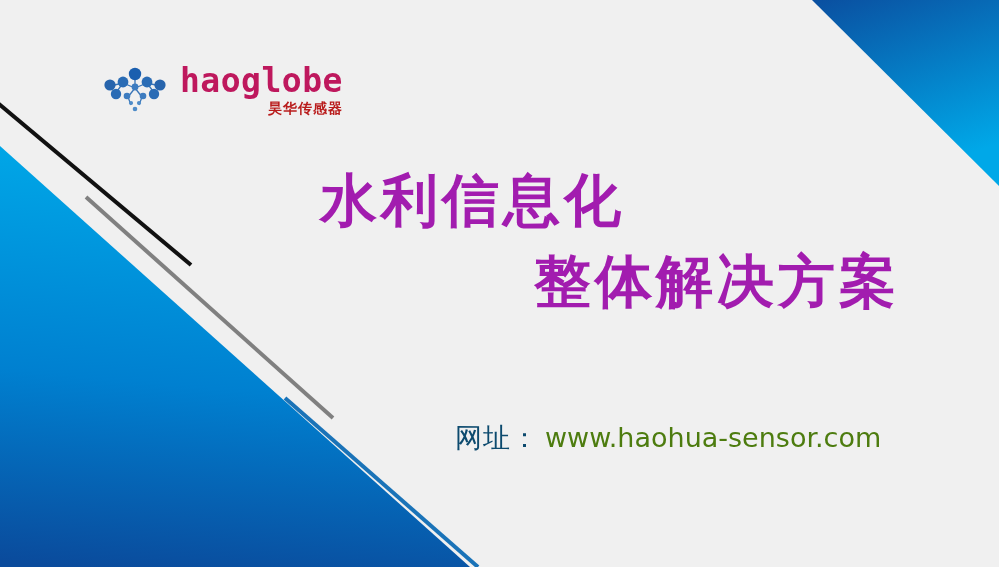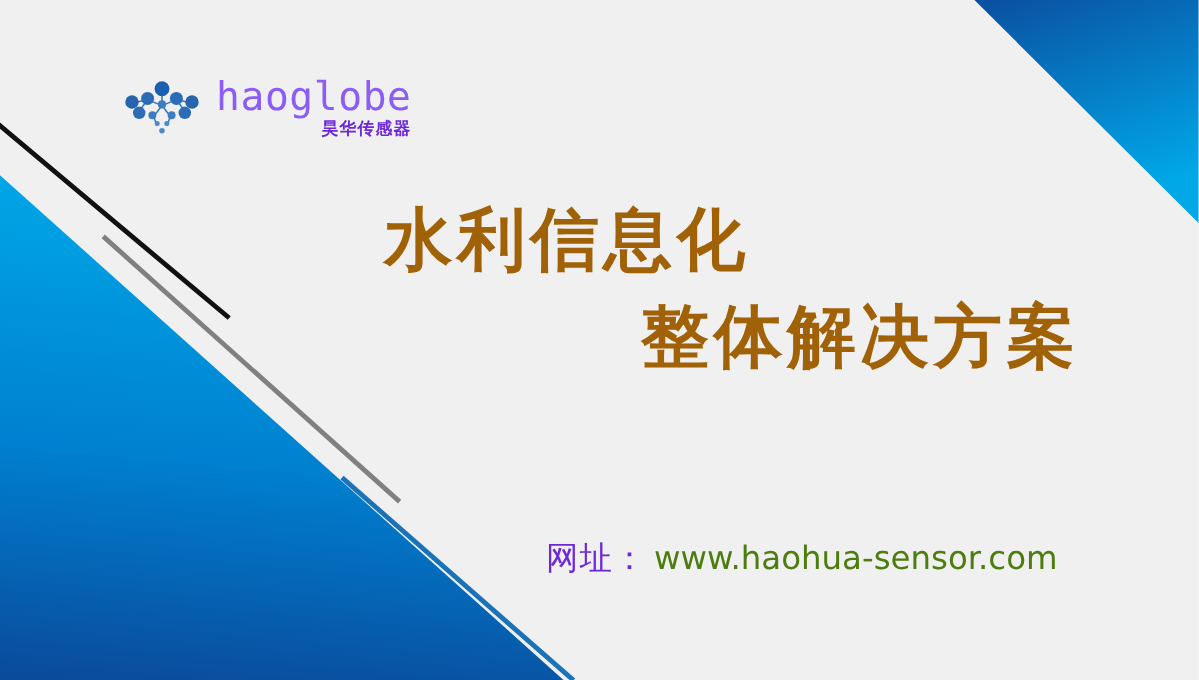--- a/index.html
+++ b/index.html
@@ -48,69 +48,68 @@
   .logo-text {
     margin-left: 8px;
     display: flex;
     flex-direction: column;
     align-items: flex-end;
     line-height: 1;
   }
   .logo-wordmark {
     font-family: "DejaVu Sans Mono", monospace;
     font-size: 33px;
-    font-weight: 400;
+    font-weight: 700;
     letter-spacing: 0.5px;
-    color: #8b5cf6;
+    color: #be185d;
     line-height: 1;
   }
   .logo-sub {
     font-family: "DejaVu Sans", sans-serif;
     font-size: 14px;
     font-weight: 700;
-    color: #6d28d9;
+    color: #b91c1c;
     letter-spacing: 1px;
     margin-top: 4px;
     line-height: 1;
   }
 
   
   .title-group {
     position: absolute;
     left: 300px;
     top: 160px;
     width: 600px;
   }
   .title-line {
     font-family: "DejaVu Sans", sans-serif;
     font-weight: 700;
     font-size: 57px;
-    color: #a16207;
+    color: #a21caf;
     letter-spacing: 4px;
     line-height: 1.42;
     white-space: nowrap;
   }
   .title-line-1 { text-align: left; padding-left: 20px; }
   .title-line-2 { text-align: right; padding-left: 148px; }
 
   
   .url-group {
     position: absolute;
     left: 455px;
     top: 420px;
     display: flex;
     align-items: baseline;
     white-space: nowrap;
   }
   .url-label {
     font-family: "DejaVu Sans", sans-serif;
     font-size: 27px;
-    color: #6d28d9;
+    color: #0c4a6e;
     letter-spacing: 1px;
-    margin-top: 27px;
   }
   .url-value {
     font-family: "DejaVu Sans", sans-serif;
     font-size: 27px;
     color: #4d7c0f;
     margin-left: 6px;
     letter-spacing: 0px;
   }
 </style>
 </head>

